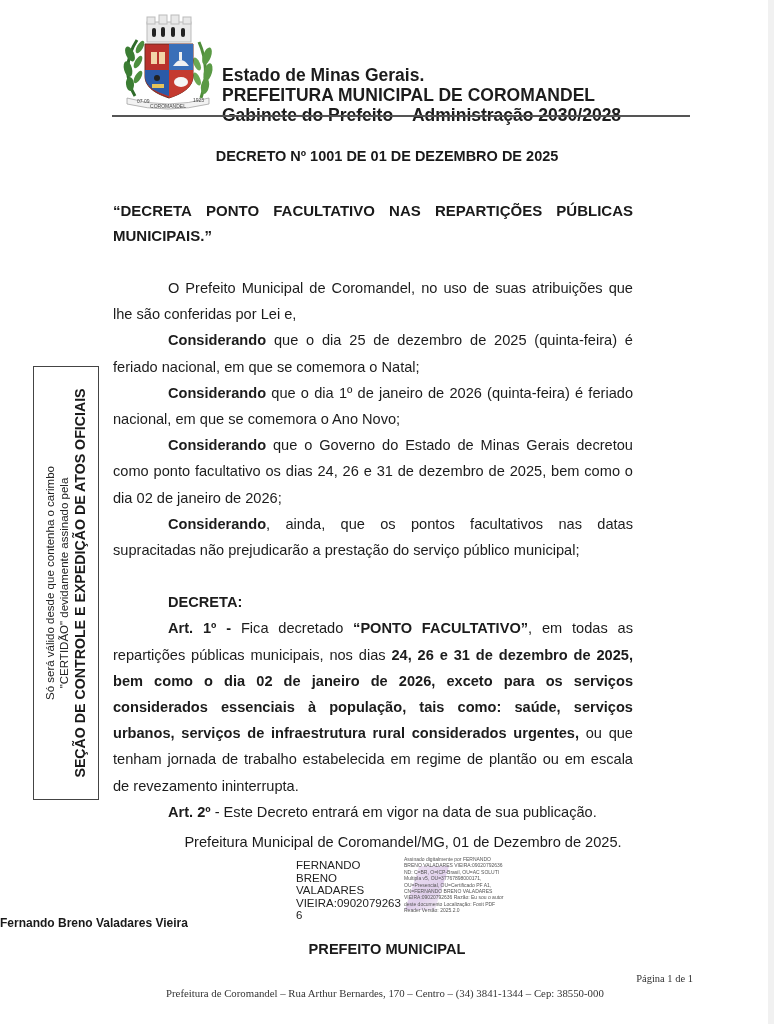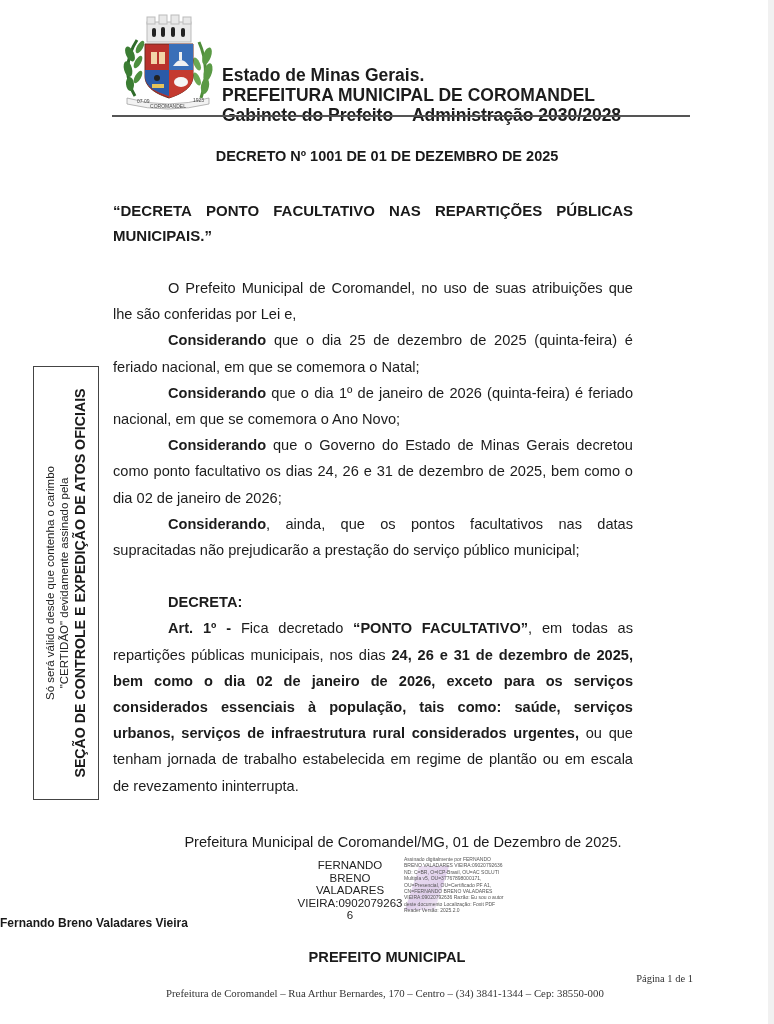--- a/index.html
+++ b/index.html
@@ -23,26 +23,26 @@
 
   
   .body { position: absolute; left: 113px; width: 520px; top: 275px; font-size: 14.6px; line-height: 26.2px; text-align: justify; color: #1c1c1c; }
   .body p { margin: 0; text-indent: 55px; }
   .body b { font-weight: bold; }
   .body .gap { height: 26px; }
 
   .closing-place { position: absolute; left: 0; width: 806px; top: 834px; text-align: center; font-size: 14.6px; }
 
   
-  .sig-name-block { position: absolute; left: 296px; top: 859px; width: 108px; text-align: center; font-size: 11.5px; line-height: 12.5px; color: #222; }
+  .sig-name-block { position: absolute; left: 296px; top: 859px; width: 108px; font-size: 11.5px; line-height: 12.5px; color: #222; }
   .sig-seal { position: absolute; left: 404px; top: 856px; width: 105px; height: 60px; }
   .sig-seal .wm { position: absolute; left: 8px; top: 10px; width: 30px; height: 44px; background: linear-gradient(135deg, #e8d9f0 0%, #d8c3e6 60%, #efe5f5 100%); opacity: 0.8; transform: skewX(-18deg); }
   .sig-seal .txt { position: relative; font-size: 5px; line-height: 6.4px; color: #555; }
   .signer-name { position: absolute; left: 0; width: 642px; top: 916px; font-weight: bold; font-size: 12px; }
-  .signer-role { position: absolute; left: 0; width: 774px; top: 941px; text-align: center; font-weight: bold; font-size: 14.6px; margin-top: 8px; }
+  .signer-role { position: absolute; left: 0; width: 774px; top: 941px; text-align: center; font-weight: bold; font-size: 14.6px; }
 
   
   .page-num { position: absolute; right: 81px; top: 973px; font-family: "Liberation Serif", serif; font-size: 10.5px; color: #333; }
   .footer-addr { position: absolute; left: 166px; top: 987px; font-family: "Liberation Serif", serif; font-size: 10.8px; color: #333; white-space: nowrap; }
 
   
   .stamp { position: absolute; left: 33px; top: 366px; width: 66px; height: 434px; border: 1.5px solid #444; box-sizing: border-box; }
   .stamp-inner { position: absolute; left: 50%; top: 50%; width: 430px; transform: translate(-50%, -50%) rotate(-90deg); text-align: center; }
   .stamp .s1, .stamp .s2 { font-size: 11.5px; line-height: 14px; color: #222; }
   .stamp .s3 { font-size: 14.2px; font-weight: bold; line-height: 19px; color: #1a1a1a; white-space: nowrap; }
@@ -121,20 +121,21 @@
 
 <div class="body">
   <p>O Prefeito Municipal de Coromandel, no uso de suas atribuições que lhe são conferidas por Lei e,</p>
   <p><b>Considerando</b><span> que o dia 25 de dezembro de 2025 (quinta-feira) é feriado nacional, em que se comemora o Natal;</span></p>
   <p><b>Considerando</b><span> que o dia 1º de janeiro de 2026 (quinta-feira) é feriado nacional, em que se comemora o Ano Novo;</span></p>
   <p><b>Considerando</b><span> que o Governo do Estado de Minas Gerais decretou como ponto facultativo os dias 24, 26 e 31 de dezembro de 2025, bem como o dia 02 de janeiro de 2026;</span></p>
   <p><b>Considerando</b><span>, ainda, que os pontos facultativos nas datas supracitadas não prejudicarão a prestação do serviço público municipal;</span></p>
   <div class="gap"></div>
   <p><b>DECRETA:</b></p>
   <p><b>Art. 1º -</b><span> Fica decretado </span><b>“PONTO FACULTATIVO”</b><span>, em todas as repartições públicas municipais, nos dias </span><b>24, 26 e 31 de dezembro de 2025, bem como o dia 02 de janeiro de 2026, exceto para os serviços considerados essenciais à população, tais como: saúde, serviços urbanos, serviços de infraestrutura rural considerados urgentes,</b><span> ou que tenham jornada de trabalho estabelecida em regime de plantão ou em escala de revezamento ininterrupta.</span></p>
+  <p><b>Art. 2º</b><span> - Este Decreto entrará em vigor na data de sua publicação.</span></p>
 </div>
 
 <div class="closing-place">Prefeitura Municipal de Coromandel/MG, 01 de Dezembro de 2025.</div>
 
 <div class="sig-name-block">
   <div>FERNANDO BRENO</div>
   <div>VALADARES</div>
   <div>VIEIRA:0902079263</div>
   <div>6</div>
 </div>

